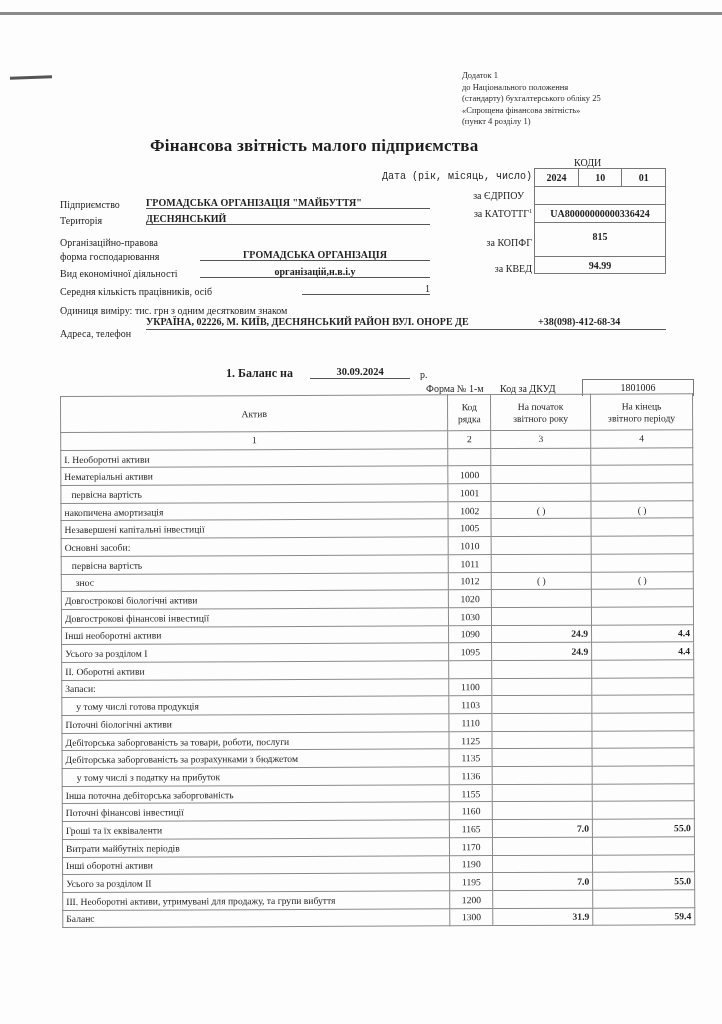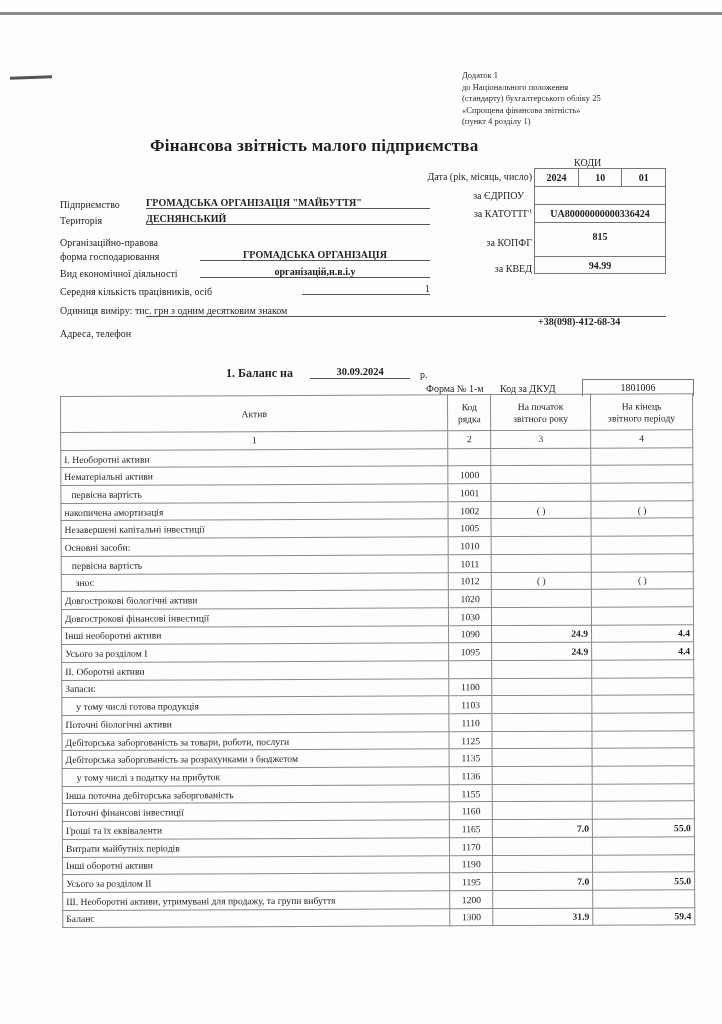--- a/index.html
+++ b/index.html
@@ -48,21 +48,21 @@
   <div>до Національного положення</div>
   <div>(стандарту) бухгалтерського обліку 25</div>
   <div>«Спрощена фінансова звітність»</div>
   <div>(пункт 4 розділу 1)</div>
 </div>
 
 <div class="title">Фінансова звітність малого підприємства</div>
 <div class="kody-label">КОДИ</div>
 
 <div>
-  <div style="position:absolute; right:190px; top:171px; font-size:10px; white-space:nowrap;">Дата (рік, місяць, число)</div>
+  <div style="position:absolute; right:190px; top:171px; font-size:10px; white-space:nowrap;font-family:Liberation Mono, monospace;">Дата (рік, місяць, число)</div>
   <div style="position:absolute; right:198px; top:190px; font-size:10px; white-space:nowrap;">за ЄДРПОУ</div>
   <div style="position:absolute; right:190px; top:208px; font-size:10px; white-space:nowrap;"><span>за КАТОТТГ</span><sup style="font-size:6px;">1</sup></div>
   <div style="position:absolute; right:190px; top:237px; font-size:10px; white-space:nowrap;">за КОПФГ</div>
   <div style="position:absolute; right:190px; top:263px; font-size:10px; white-space:nowrap;margin-left:48px;">за КВЕД</div>
 </div>
 
 <table class="codes">
   <tbody>
       <tr style="height:18px;">
     <td style="width:44px;">2024</td>
@@ -97,20 +97,21 @@
 <div class="field-label" style="top:268px;">Вид економічної діяльності</div>
 <div class="field-value" style="left:200px; top:266px; width:230px; text-align:center;">організацій,н.в.і.у</div>
 
 <div class="field-label" style="top:286px;">Середня кількість працівників, осіб</div>
 <div class="field-value" style="left:302px; top:283px; width:128px; text-align:right; font-weight:normal;">1</div>
 
 <div class="field-label" style="top:305px;">Одиниця виміру: тис. грн з одним десятковим знаком</div>
 
 <div class="field-label" style="top:328px;">Адреса, телефон</div>
 <div style="position:absolute; left:146px; top:315px; width:520px; border-bottom:1px solid #555; font-size:10px; font-weight:bold; line-height:13px; padding-bottom:1px;">
+  <div>УКРАЇНА, 02226, М. КИЇВ, ДЕСНЯНСЬКИЙ РАЙОН ВУЛ. ОНОРЕ ДЕ</div>
   <div style="position:absolute; left:392px; top:0;">+38(098)-412-68-34</div>
 </div>
 
 <div class="section-title">1. Баланс на</div>
 <div class="bal-date">30.09.2024</div>
 <div class="bal-r">р.</div>
 <div class="forma">Форма № 1-м</div>
 <div class="dkud-label">Код за ДКУД</div>
 <div class="dkud-box">1801006</div>
 

